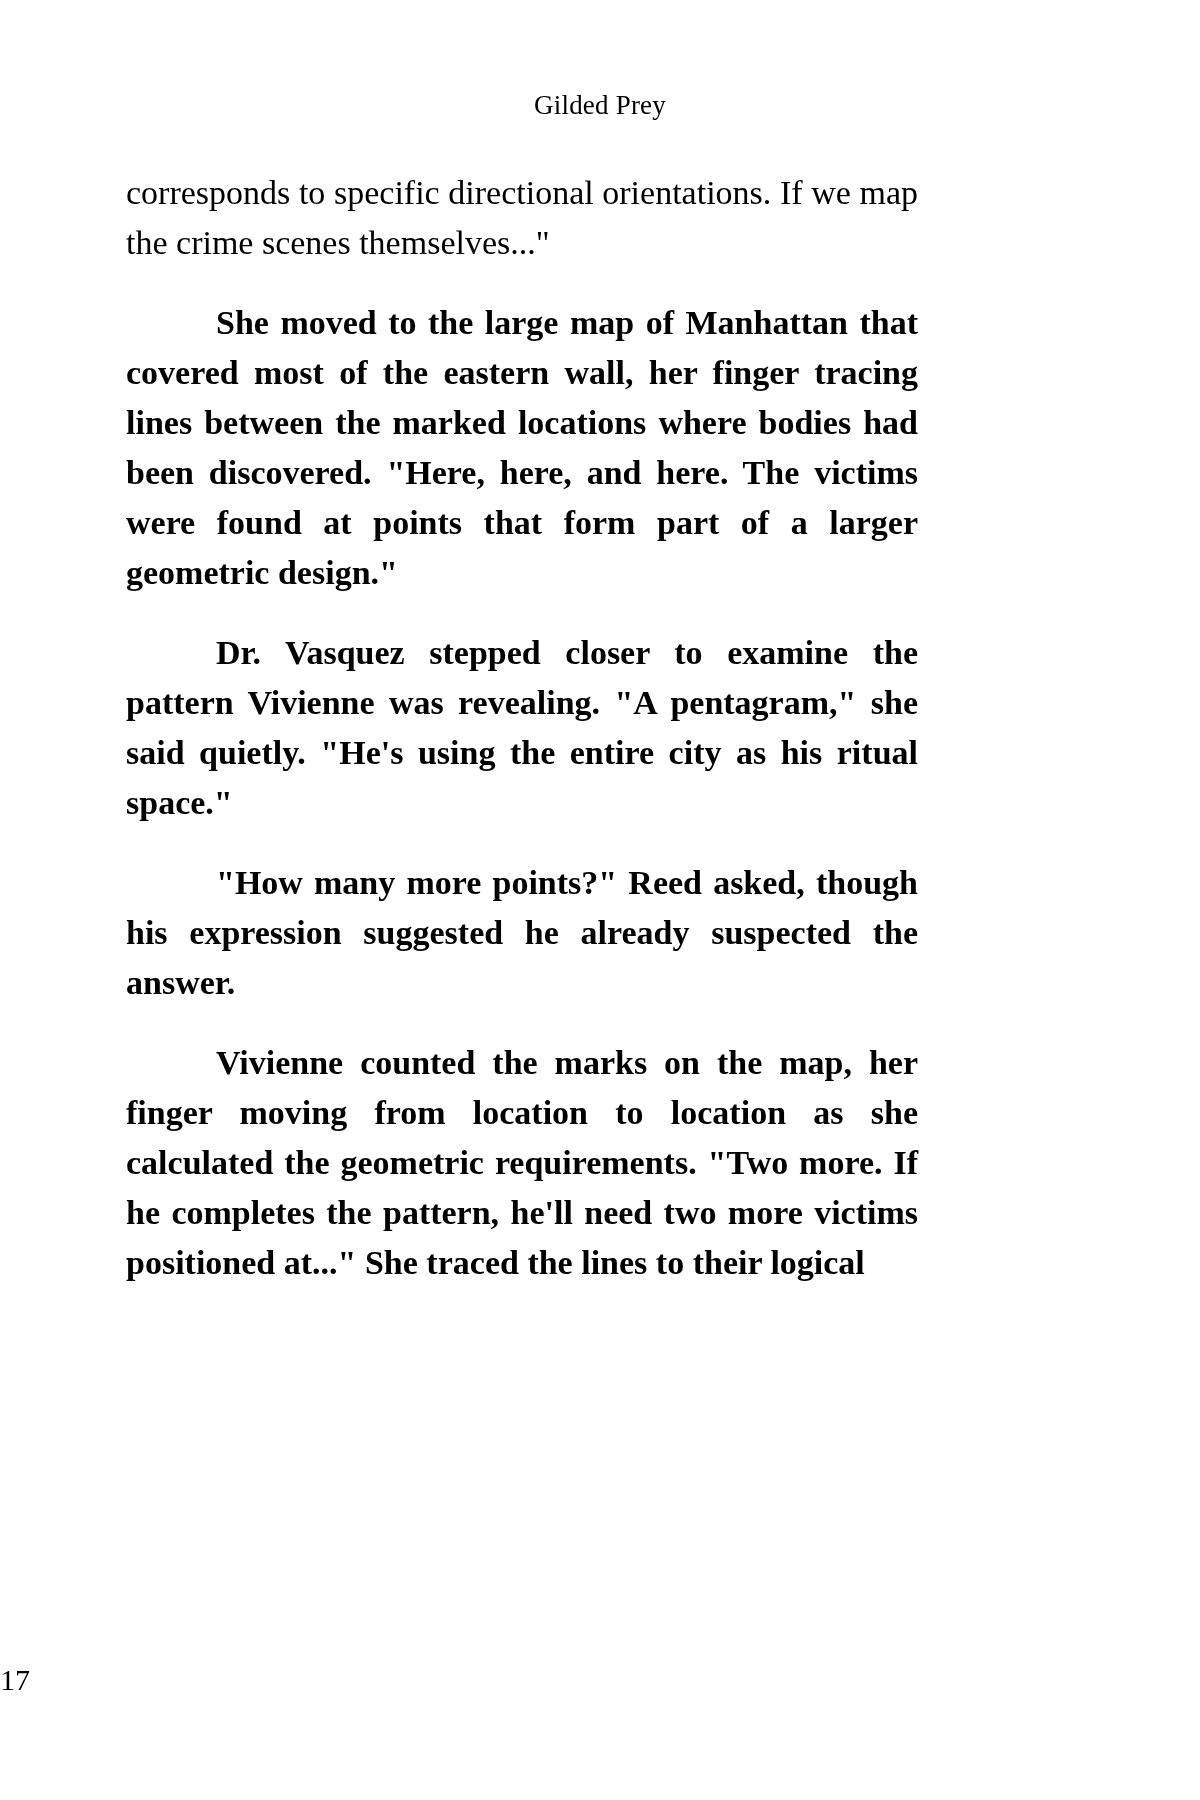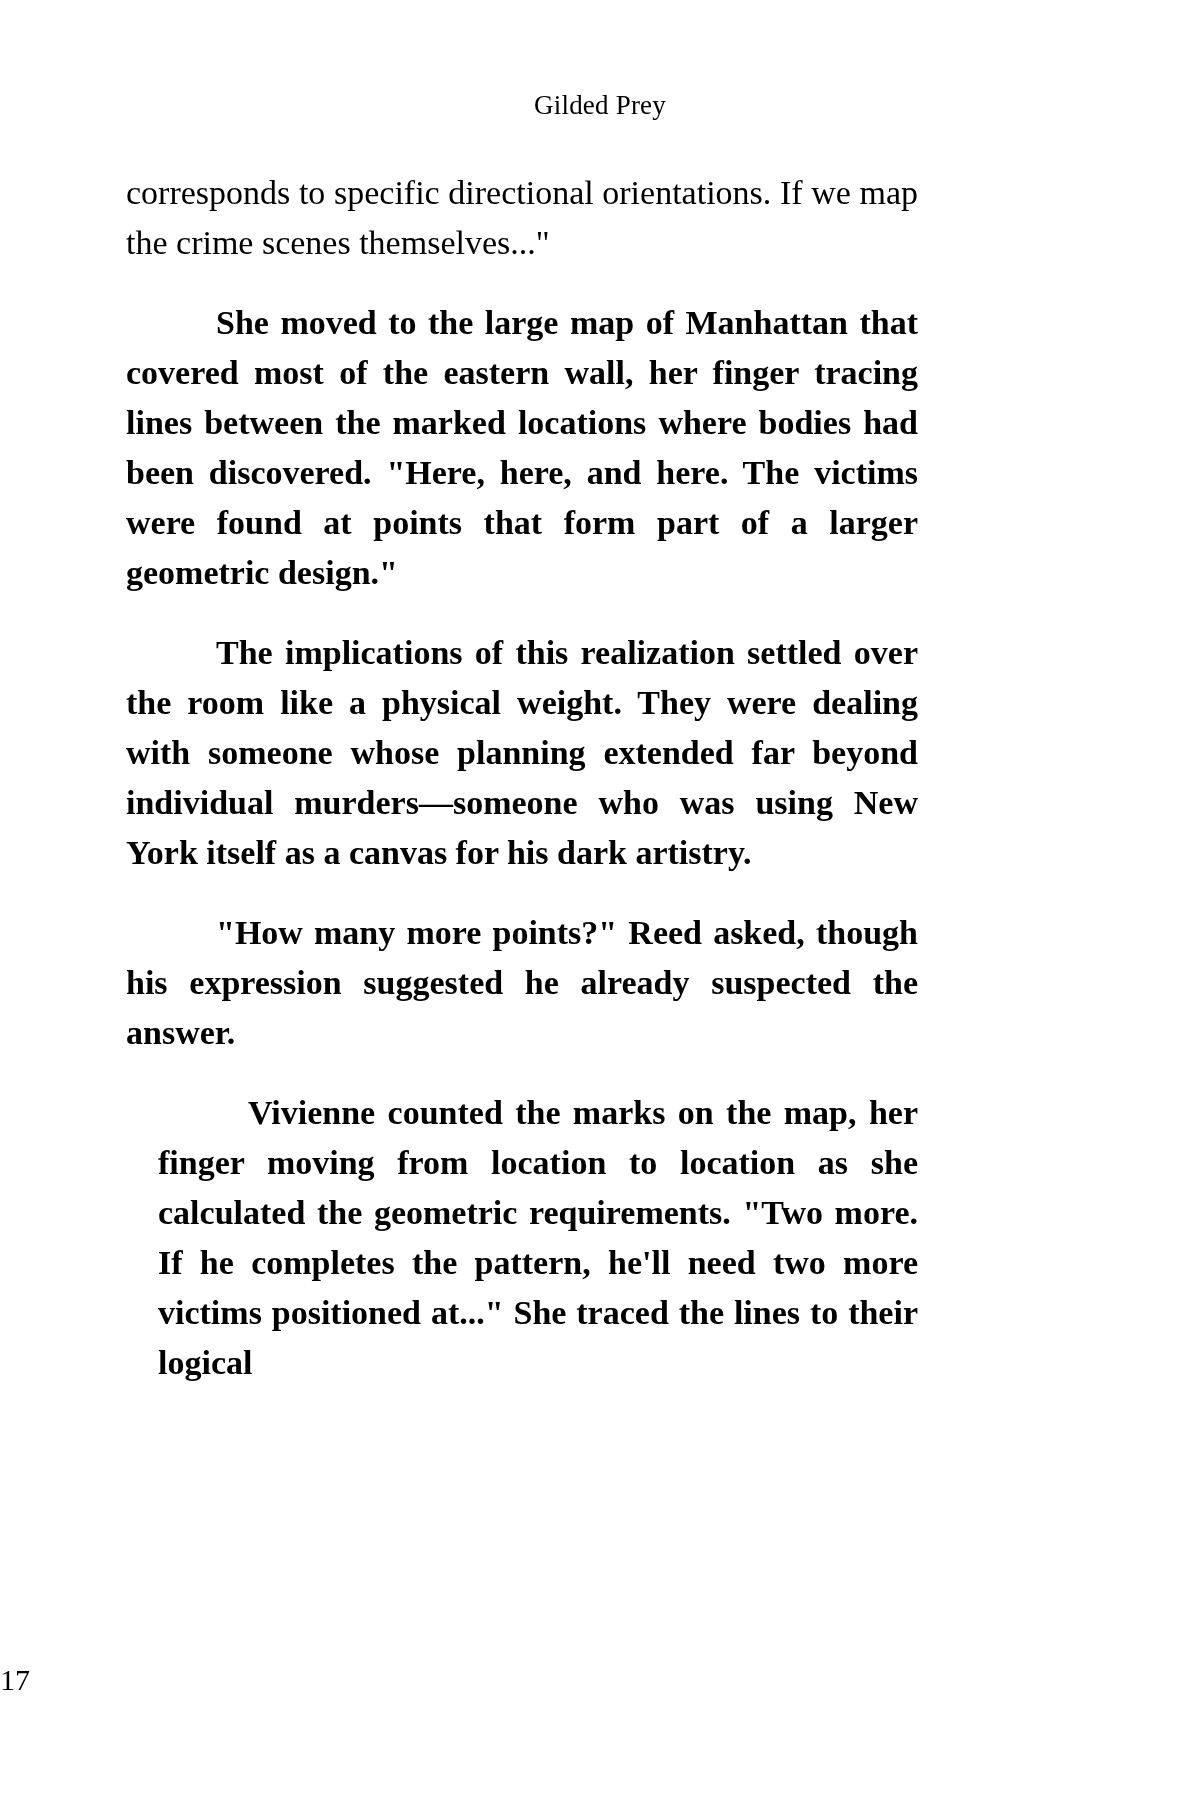--- a/index.html
+++ b/index.html
@@ -47,21 +47,20 @@
     line-height: 50px;
     text-align: justify;
     text-justify: inter-word;
     color: #000000;
     -webkit-hyphens: none;
     hyphens: none;
   }
 
   .body-block p:last-child {
     margin-bottom: 0;
-    margin-left: 32px;
   }
 
   .body-block p.indent {
     text-indent: 90px;
     font-weight: bold;
   }
 
   .body-block p.no-indent {
     text-indent: 0;
   }
@@ -89,22 +88,22 @@
 <div class="page">
 
   <div class="running-header">Gilded Prey</div>
 
   <div class="body-block">
 
     <p class="no-indent">corresponds to specific directional orientations. If we map the crime scenes themselves..."</p>
 
     <p class="indent">She moved to the large map of Manhattan that covered most of the eastern wall, her finger tracing lines between the marked locations where bodies had been discovered. "Here, here, and here. The victims were found at points that form part of a larger geometric design."</p>
 
+    <p class="indent">Dr. Vasquez stepped closer to examine the pattern Vivienne was revealing. "A pentagram," she said quietly. "He's using the entire city as his ritual space."</p>
 
-    <p class="indent">The implications of this realization settled over the room like a physical weight. They were dealing with someone whose planning extended far beyond individual murders—someone who was using New York itself as a canvas for his dark artistry.</p>
 
     <p class="indent">"How many more points?" Reed asked, though his expression suggested he already suspected the answer.</p>
 
     <p class="indent continued">Vivienne counted the marks on the map, her finger moving from location to location as she calculated the geometric requirements. "Two more. If he completes the pattern, he'll need two more victims positioned at..." She traced the lines to their logical</p>
 
   </div>
 
   <div class="folio">17</div>
 
 </div>

